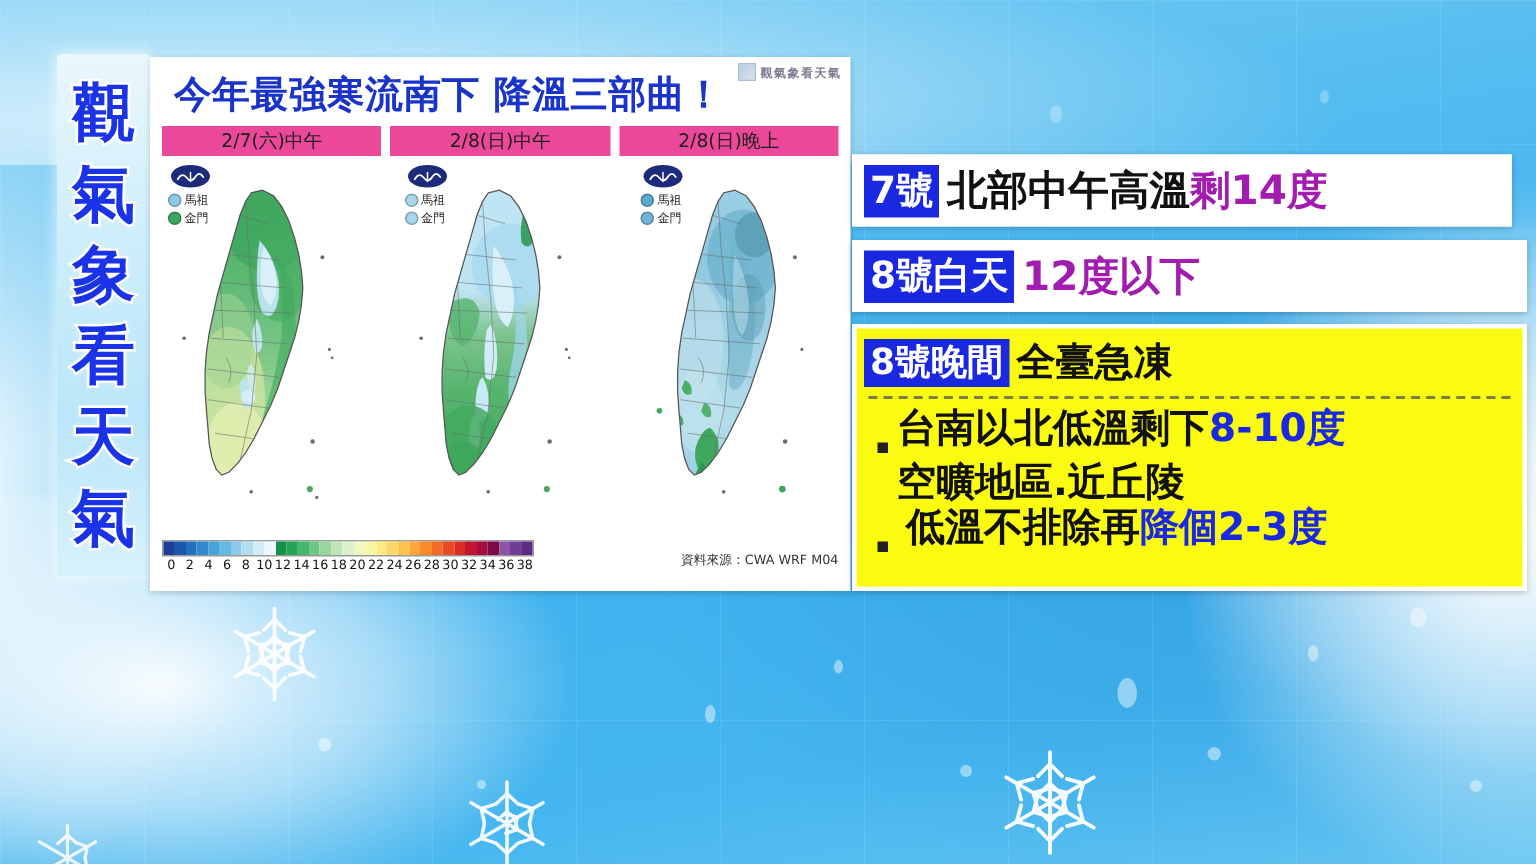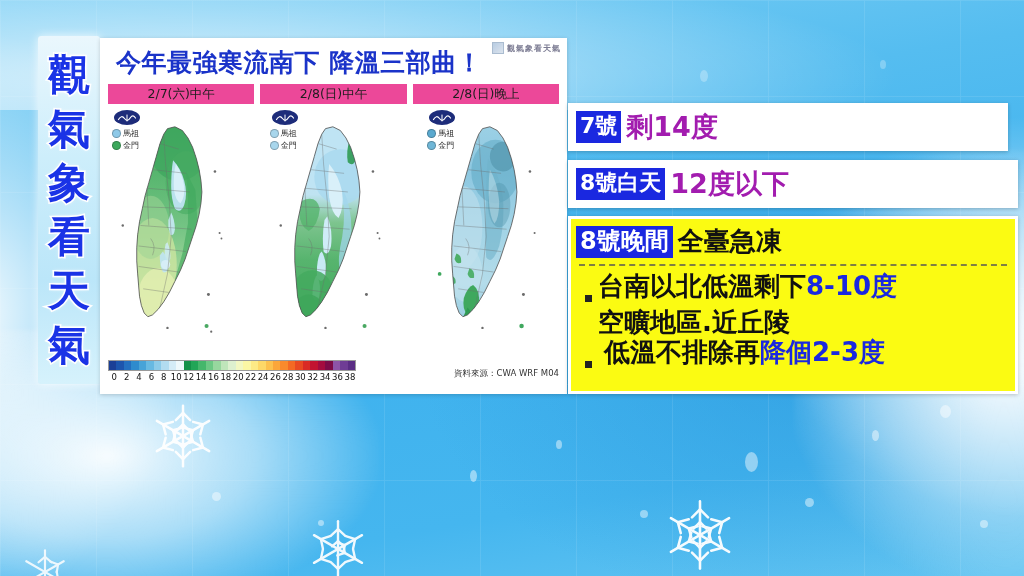--- a/index.html
+++ b/index.html
@@ -124,21 +124,21 @@
     box-shadow:0 1px 4px rgba(0,0,0,.22);
     background:#ffffff;
   }
   #info1 { top:103px; width:440px; height:48px; }
   #info2 { top:160px; width:450px; height:48px; }
   #info3 { top:216px; width:450px; height:178px; background:#fbfb12; }
 
   .line { display:flex; align-items:center; height:100%; padding:0 5px; }
   .badge {
     background:#1a28e0; color:#ffffff; font-weight:bold;
-    font-size:22px; line-height:1; padding:4px 4px 6px 4px;
+    font-size:25px; line-height:1; padding:4px 4px 6px 4px;
     white-space:nowrap; margin-right:5px;
   }
   .blk { font-size:27px; font-weight:bold; color:#111; white-space:nowrap; }
   .blu { font-size:27px; font-weight:bold; color:#a21caf; white-space:nowrap; }
 
   #info3-head { display:flex; align-items:center; padding:5px 5px 0 5px; }
   #info3-head .badge { font-size:24px; padding:3px 4px 5px 4px; }
   #info3-head .blk { font-size:26px; }
   #dash {
     margin:5px 8px 0 8px; height:0;
@@ -647,20 +647,21 @@
           <b>38</b>
         </div>
     </div>
     <div id="source">資料來源：CWA WRF M04</div>
   </div>
 </div>
 
 <div class="info-card" id="info1">
   <div class="line">
     <span class="badge">7號</span>
+    <span class="blk">北部中午高溫</span>
     <span class="blu">剩14度</span>
   </div>
 </div>
 
 <div class="info-card" id="info2">
   <div class="line">
     <span class="badge">8號白天</span>
     <span class="blu">12度以下</span>
   </div>
 </div>

